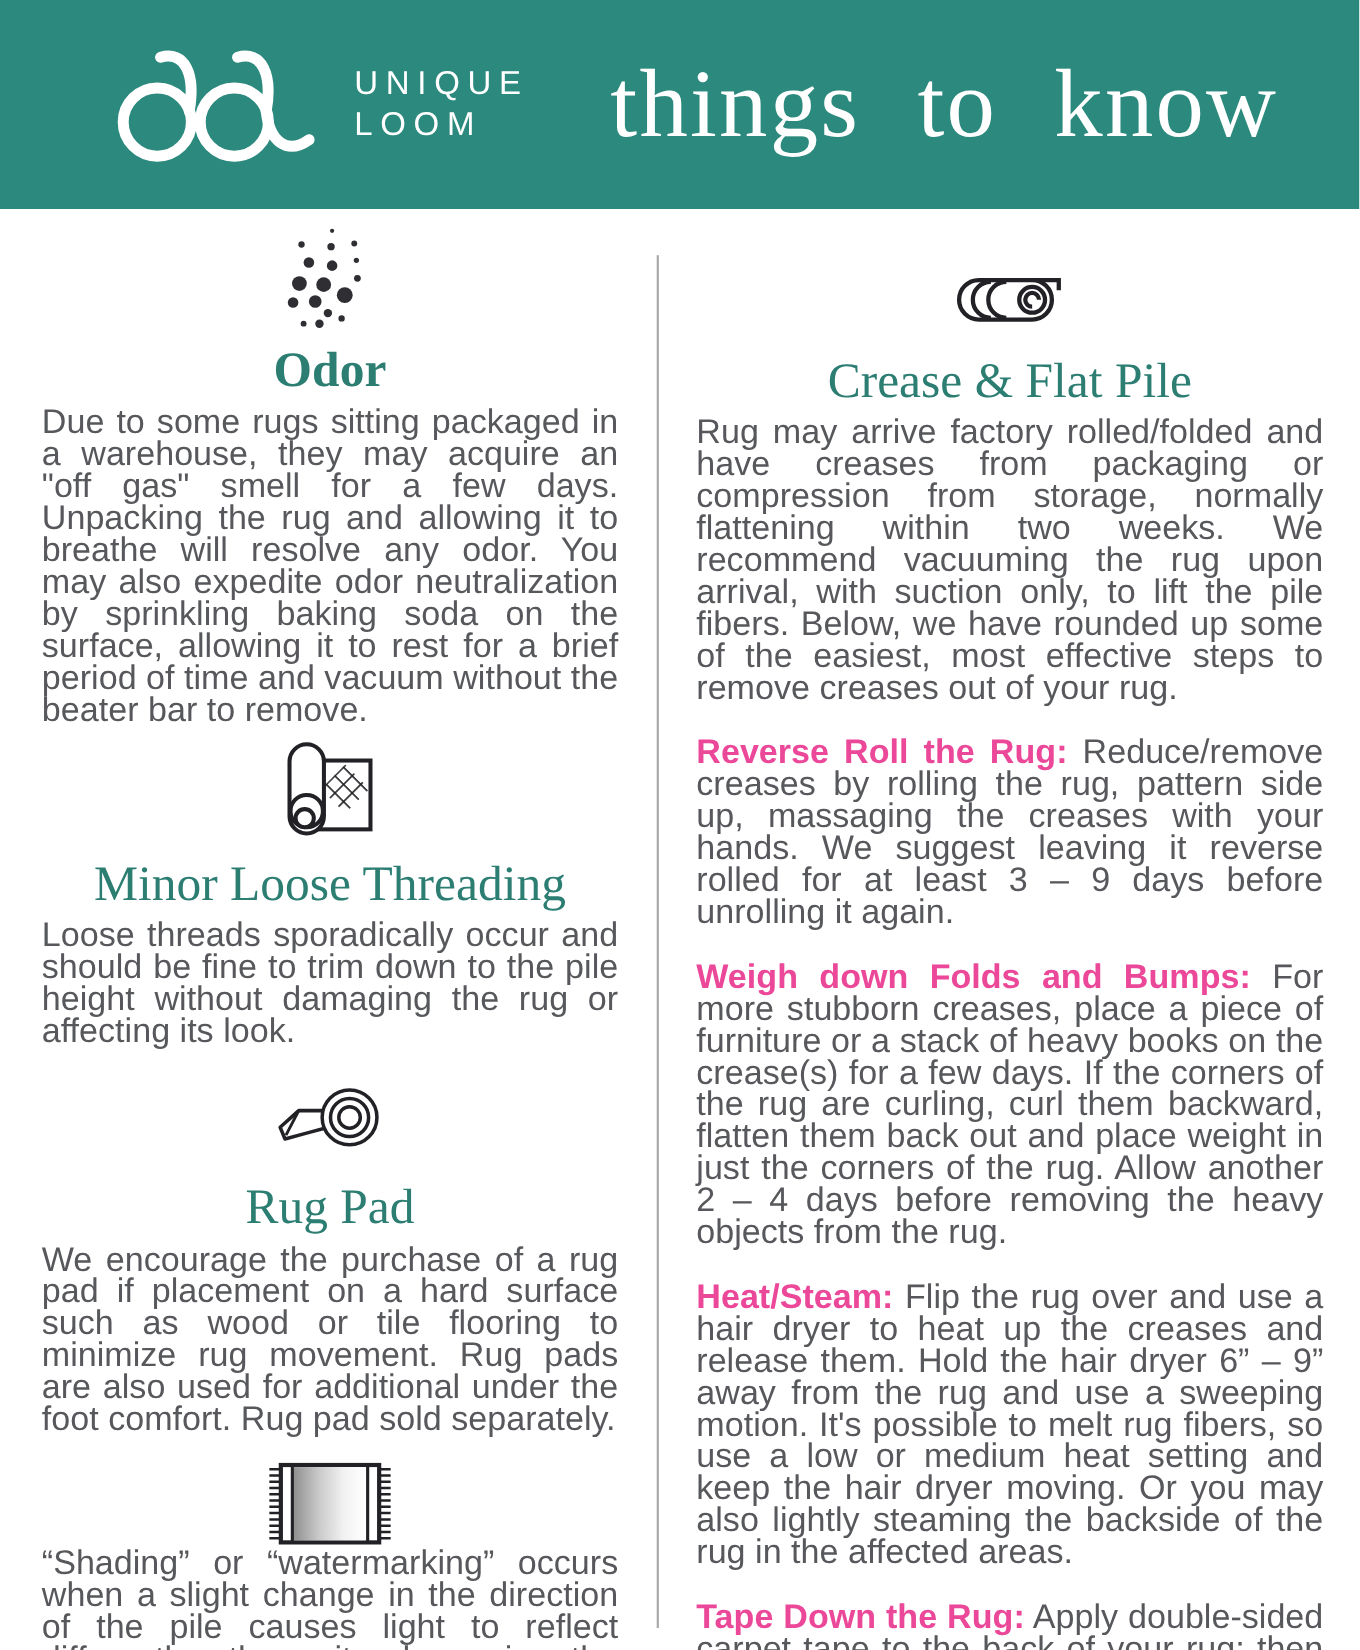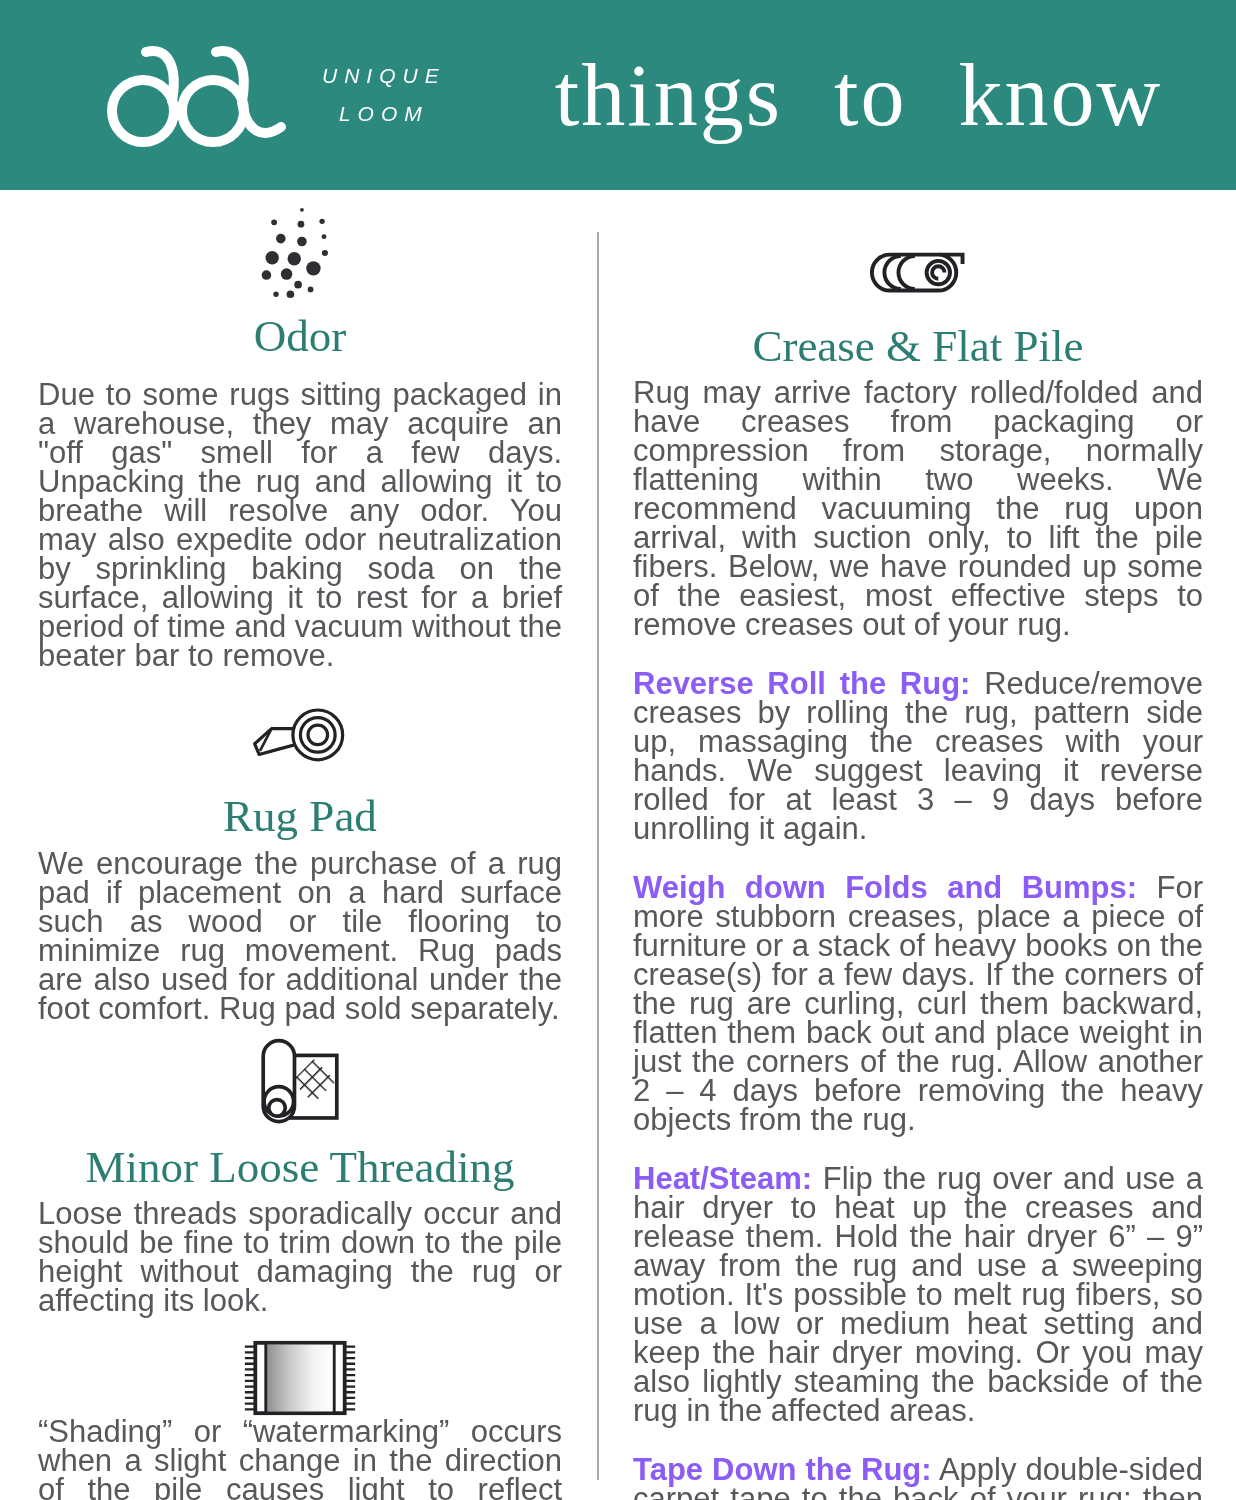--- a/index.html
+++ b/index.html
@@ -7,22 +7,22 @@
     position:relative;width:1236px;height:1500px;background:#ffffff;
     font-family:"Liberation Sans", sans-serif;overflow:hidden;
   }
   
   .band{
     position:absolute;top:0;left:0;width:1236px;height:190px;
     background:#2b897d;display:flex;align-items:center;
   }
   .logo-svg{margin-left:96px;flex:0 0 auto;}
   .brand{
-    color:#ffffff;font-size:21px;letter-spacing:7px;line-height:38px;
-    margin-left:26px;font-weight:400;text-align:center;white-space:nowrap;font-style:italic;
+    color:#ffffff;font-size:30px;letter-spacing:7px;line-height:38px;
+    margin-left:26px;font-weight:400;text-align:left;white-space:nowrap;
   }
   .page-title{
     font-family:"Liberation Serif", serif;color:#ffffff;font-weight:400;
     font-size:88px;letter-spacing:2px;word-spacing:28px;margin:1px 74px 0 auto;
     white-space:nowrap;
   }
   
   .content{position:absolute;top:190px;left:0;width:1236px;bottom:0;}
   .divider{position:absolute;left:597px;top:42px;height:1248px;width:2px;background:#a9a9a9;}
   .col{position:absolute;top:0;display:block;}
@@ -31,24 +31,24 @@
   .block{display:flex;flex-direction:column;align-items:center;}
   .icon-wrap{display:flex;justify-content:center;align-items:flex-end;}
   h2{
     font-family:"Liberation Serif", serif;font-weight:400;color:#2c7d72;
     font-size:45px;margin:0;text-align:center;line-height:52px;
   }
   p.body{
     color:#57585b;font-size:31px;line-height:29px;margin:0;width:100%;
     text-align:justify;
   }
-  p.body .lead{color:#8b5cf6;font-weight:bold;}
+  p.body .lead{color:#ec4899;font-weight:bold;}
   
   .s-odor .icon-wrap{margin-top:16px;height:94px;}
-  .s-odor h2{margin-top:10px;margin-bottom:18px;}
+  .s-odor h2{margin-top:10px;margin-bottom:7px;font-weight:bold;}
   .s-threading .icon-wrap{margin-top:14px;height:92px;}
   .s-threading h2{margin-top:12px;margin-bottom:6px;}
   .s-rugpad .icon-wrap{margin-top:32px;height:64px;}
   .s-rugpad h2{margin-top:24px;margin-bottom:7px;}
   .s-shading .icon-wrap{margin-top:24px;height:78px;}
   .s-shading h2{margin-top:30px;margin-bottom:7px;}
   
   .s-crease .icon-wrap{margin-top:56px;height:50px;}
   .s-crease h2{margin-top:24px;margin-bottom:6px;}
   p.tip{margin-top:30px;}
@@ -102,51 +102,51 @@
               <circle cx="25" cy="92" r="2.8"></circle>
               <circle cx="40" cy="92" r="4"></circle>
               <circle cx="61" cy="87" r="3"></circle>
             </g>
           </svg>
         </div>
         <h2>Odor</h2>
         <p class="body">Due to some rugs sitting packaged in a warehouse, they may acquire an "off gas" smell for a few days. Unpacking the rug and allowing it to breathe will resolve any odor. You may also expedite odor neutralization by sprinkling baking soda on the surface, allowing it to rest for a brief period of time and vacuum without the beater bar to remove.</p>
       </div>
 
-      <div class="block s-rugpad">
-        <div class="icon-wrap">
-          <svg width="108" height="64" viewBox="0 0 112 72">
-            <path d="M62,30 L24,30 L5,47 L10,59 L32,53 L62,45 Z" fill="#ffffff" stroke="#222226" stroke-width="3.6" stroke-linejoin="round"></path>
-            <path d="M24,30 L11,55" fill="none" stroke="#222226" stroke-width="3"></path>
-            <circle cx="76" cy="37" r="28" fill="#ffffff" stroke="#222226" stroke-width="3.6"></circle>
-            <circle cx="76" cy="37" r="19.5" fill="none" stroke="#222226" stroke-width="3.6"></circle>
-            <circle cx="76" cy="37" r="11" fill="none" stroke="#222226" stroke-width="3.6"></circle>
-          </svg>
-        </div>
-        <h2>Rug Pad</h2>
-        <p class="body">We encourage the purchase of a rug pad if placement on a hard surface such as wood or tile flooring to minimize rug movement. Rug pads are also used for additional under the foot comfort. Rug pad sold separately.</p>
-      </div>
-
       <div class="block s-threading">
         <div class="icon-wrap">
           <svg width="86" height="92" viewBox="0 0 92 100">
             <defs>
               <pattern id="xhatch" width="12" height="12" patternUnits="userSpaceOnUse" patternTransform="rotate(45 0 0)">
                 <path d="M0 0 H12 M0 0 V12" stroke="#222226" stroke-width="3.2" fill="none"></path>
               </pattern>
             </defs>
             <rect class="ln" x="30" y="20" width="56" height="68" stroke-width="4" fill="#ffffff"></rect>
             <polygon points="61,24 85,48 61,72 37,48" fill="url(#xhatch)"></polygon>
             <rect x="6" y="4" width="34" height="88" rx="17" fill="#ffffff" stroke="#222226" stroke-width="4"></rect>
             <circle cx="23" cy="70" r="16" fill="#ffffff" stroke="#222226" stroke-width="4"></circle>
             <circle cx="21" cy="77" r="9" fill="#ffffff" stroke="#222226" stroke-width="4"></circle>
           </svg>
         </div>
         <h2>Minor Loose Threading</h2>
         <p class="body">Loose threads sporadically occur and should be fine to trim down to the pile height without damaging the rug or affecting its look.</p>
+      </div>
+
+      <div class="block s-rugpad">
+        <div class="icon-wrap">
+          <svg width="108" height="64" viewBox="0 0 112 72">
+            <path d="M62,30 L24,30 L5,47 L10,59 L32,53 L62,45 Z" fill="#ffffff" stroke="#222226" stroke-width="3.6" stroke-linejoin="round"></path>
+            <path d="M24,30 L11,55" fill="none" stroke="#222226" stroke-width="3"></path>
+            <circle cx="76" cy="37" r="28" fill="#ffffff" stroke="#222226" stroke-width="3.6"></circle>
+            <circle cx="76" cy="37" r="19.5" fill="none" stroke="#222226" stroke-width="3.6"></circle>
+            <circle cx="76" cy="37" r="11" fill="none" stroke="#222226" stroke-width="3.6"></circle>
+          </svg>
+        </div>
+        <h2>Rug Pad</h2>
+        <p class="body">We encourage the purchase of a rug pad if placement on a hard surface such as wood or tile flooring to minimize rug movement. Rug pads are also used for additional under the foot comfort. Rug pad sold separately.</p>
       </div>
 
       <div class="block s-shading">
         <div class="icon-wrap">
           <svg width="116" height="78" viewBox="0 0 122 80">
             <defs>
               <linearGradient id="shadeGrad" x1="0" y1="0" x2="1" y2="0">
                 <stop offset="0" stop-color="#8f8f8f"></stop>
                 <stop offset="0.35" stop-color="#c9c9c9"></stop>
                 <stop offset="0.7" stop-color="#f2f2f2"></stop>

